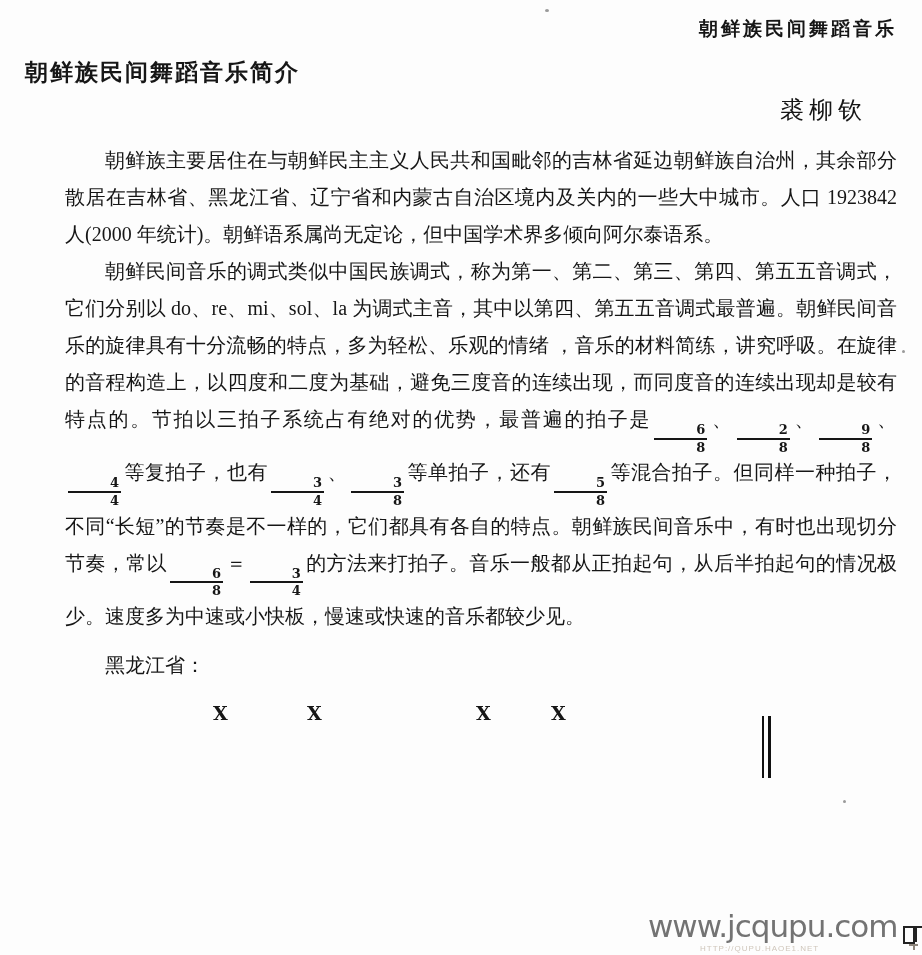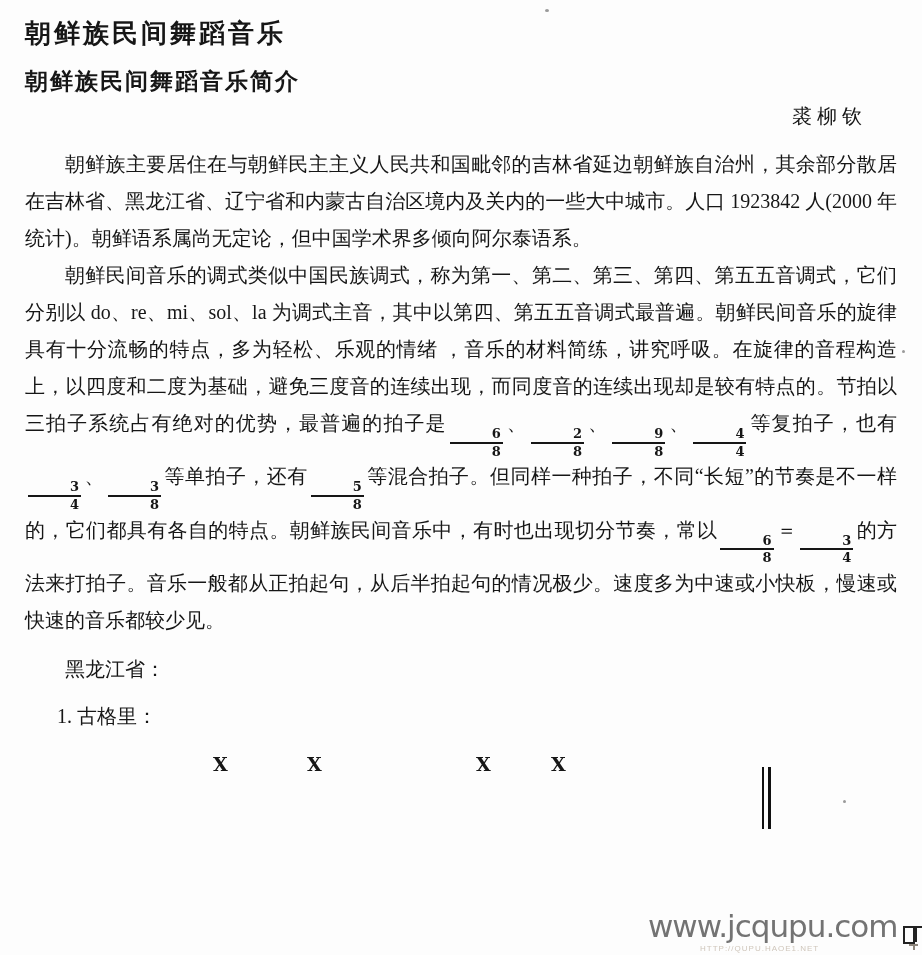--- a/index.html
+++ b/index.html
@@ -9,38 +9,38 @@
     background:#fdfdfd;
     color:#161616;
     font-family:"Liberation Serif","DejaVu Serif",serif;
     overflow:hidden;
     box-sizing:border-box;
     padding:0 25px;
   }
   
   .title{
     margin:16px 0 15px 0;
-    text-align:left;
-    font-size:26px;font-weight:bold;
+    text-align:right;
+    font-size:19px;font-weight:bold;
     letter-spacing:3px;
   }
   .subtitle{
     margin:10px 0 0 0;
     text-align:left;
     font-size:23px;font-weight:bold;
     letter-spacing:2px;
   }
   .author{
     margin:6px 30px 0 0;
     text-align:right;
-    font-size:20px;
+    font-size:24px;
     letter-spacing:5px;
   }
   
-  .body-text{margin-top:16px;}
+  .body-text{margin-top:16px;margin-left:40px;}
   .para{
     margin:0;
     font-size:20px;
     line-height:37px;
     text-align:justify;
     text-justify:inter-ideograph;
   }
   .para.indent{text-indent:2em;}
   .para.spaced{margin-top:12px;text-indent:2em;text-align:left;}
   .para.list{margin-top:10px;text-indent:1.6em;text-align:left;}
@@ -120,21 +120,20 @@
           <span class="num">5</span>
           <span class="den">8</span>
         </span>等混合拍子。但同样一种拍子，不同“长短”的节奏是不一样的，它们都具有各自的特点。朝鲜族民间音乐中，有时也出现切分节奏，常以<span class="frac">
           <span class="num">6</span>
           <span class="den">8</span>
         </span>＝<span class="frac">
           <span class="num">3</span>
           <span class="den">4</span>
         </span>的方法来打拍子。音乐一般都从正拍起句，从后半拍起句的情况极少。速度多为中速或小快板，慢速或快速的音乐都较少见。</p>
       <p class="para spaced">黑龙江省：</p>
-      <p class="para list">1. 古格里：</p>
     </div>
 
   <div class="notation" id="notation">
 
     <div class="barline">
       <span class="thin"></span>
         <span class="thick"></span>
     </div>
   <div class="flam" style="left: 188px;">
         <span class="stack">

